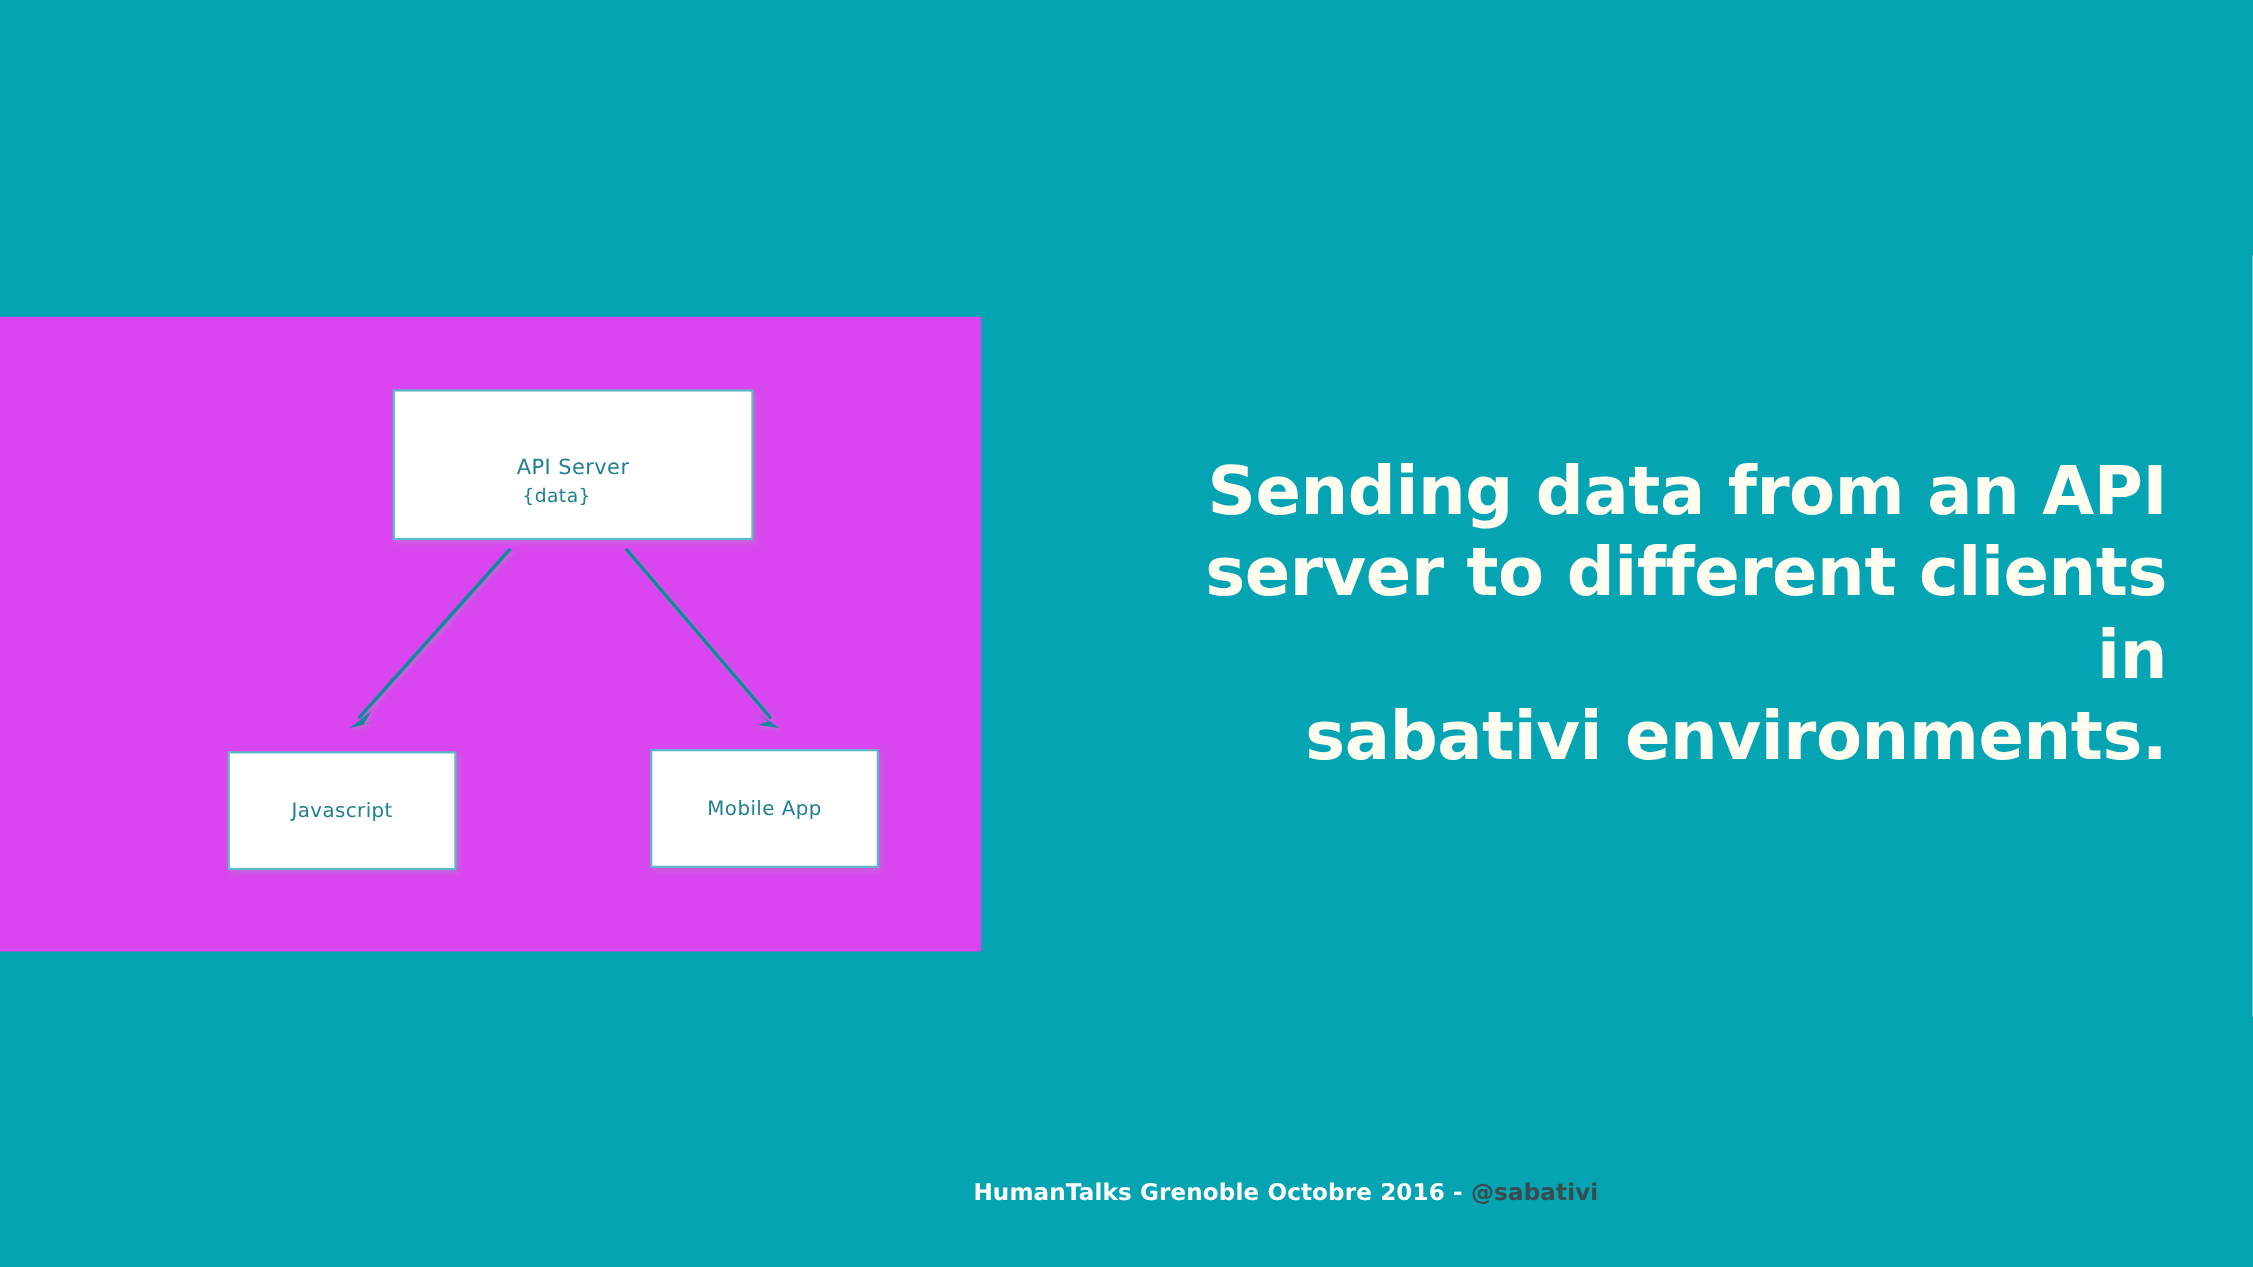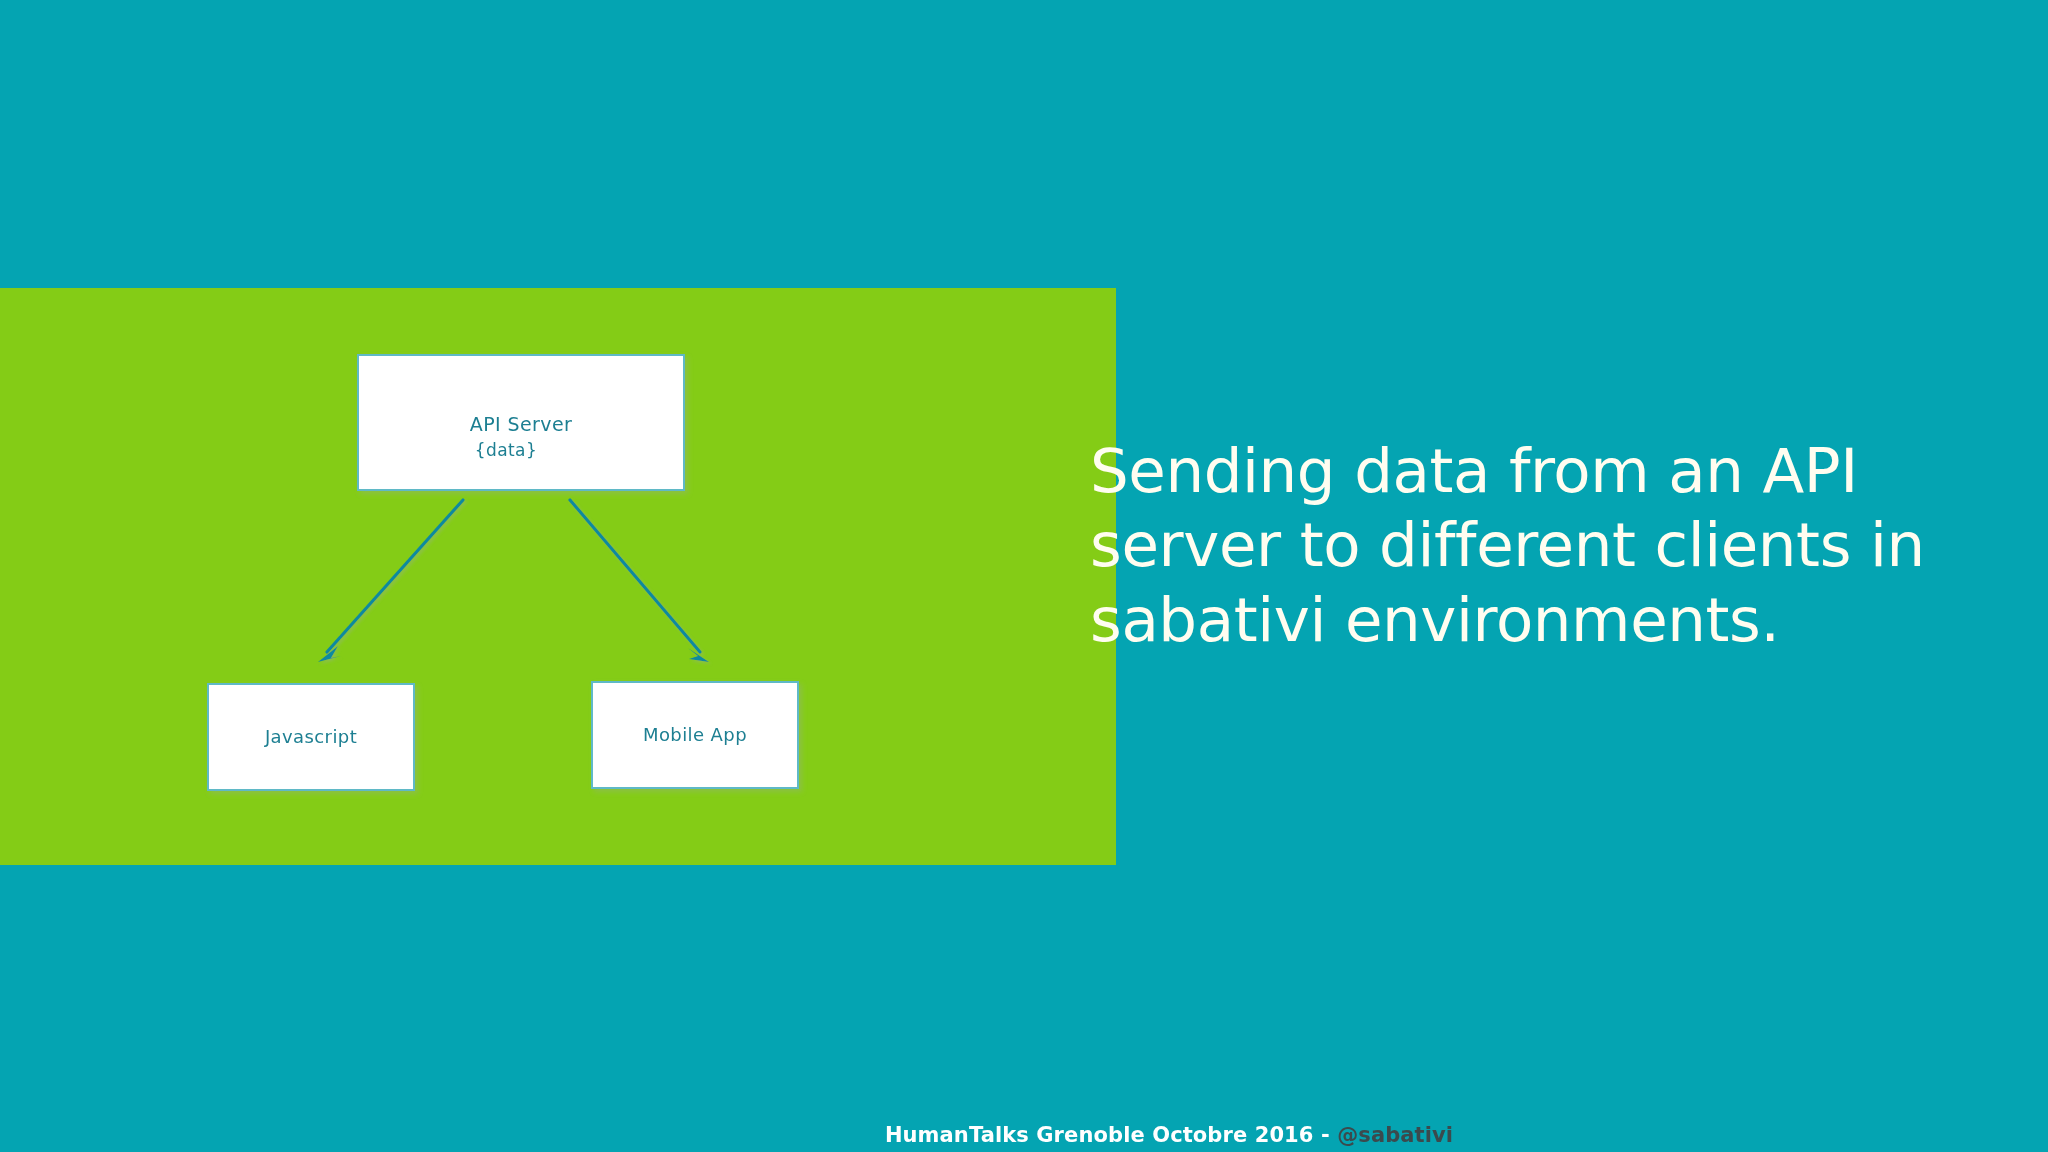--- a/index.html
+++ b/index.html
@@ -21,23 +21,23 @@
     height: 1152px;
     background: #04a4b2;
     overflow: hidden;
   }
 
   
   .image-panel {
     position: absolute;
     left: 0;
     top: 288px;
-    width: 1116px;
+    width: 892px;
     height: 577px;
-    background: #84cc16;
+    background: #d946ef;
     overflow: hidden;
     text-align: right;
   }
 
   .diagram-svg {
     position: absolute;
     left: 0;
     top: 0;
     width: 1024px;
     height: 577px;
@@ -62,35 +62,34 @@
     fill: #1d7f92;
     letter-spacing: 0.4px;
   }
 
   
   .headline {
     position: absolute;
     left: 1090px;
     top: 410px;
     width: 880px;
-    text-align: left;
+    text-align: right;
     color: #fffdf0;
     font-family: "DejaVu Sans", "Liberation Sans", sans-serif;
-    font-weight: normal;
+    font-weight: bold;
     font-size: 61px;
     line-height: 1.22;
     letter-spacing: -0.4px;
-    margin-top: 24px;
   }
 
   
   .footer {
     position: absolute;
     left: 0;
-    top: 1123px;
+    top: 1072px;
     width: 2048px;
     text-align: center;
     font-family: "DejaVu Sans", "Liberation Sans", sans-serif;
     font-weight: bold;
     font-size: 21px;
     letter-spacing: 0.1px;
     padding-left: 290px;
     box-sizing: border-box;
   }
   .footer-main { color: #ffffff; }

